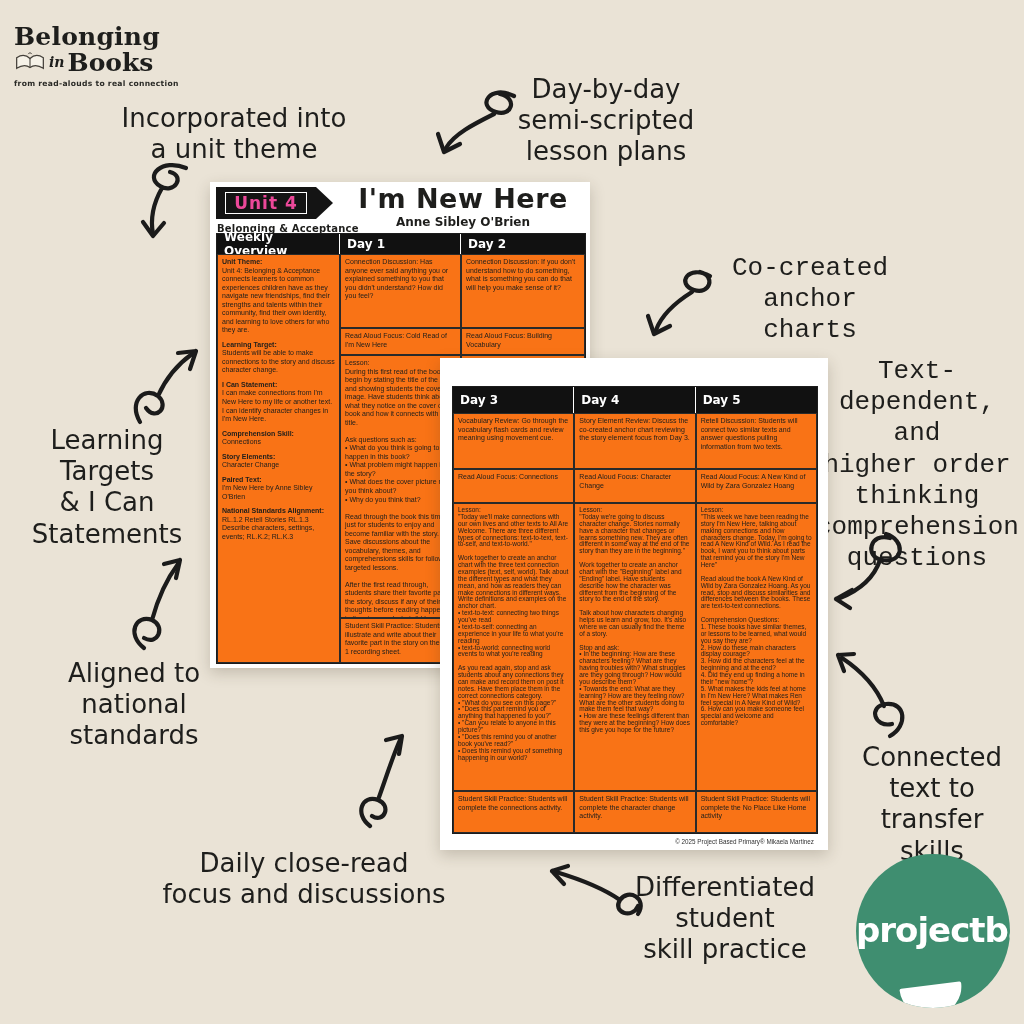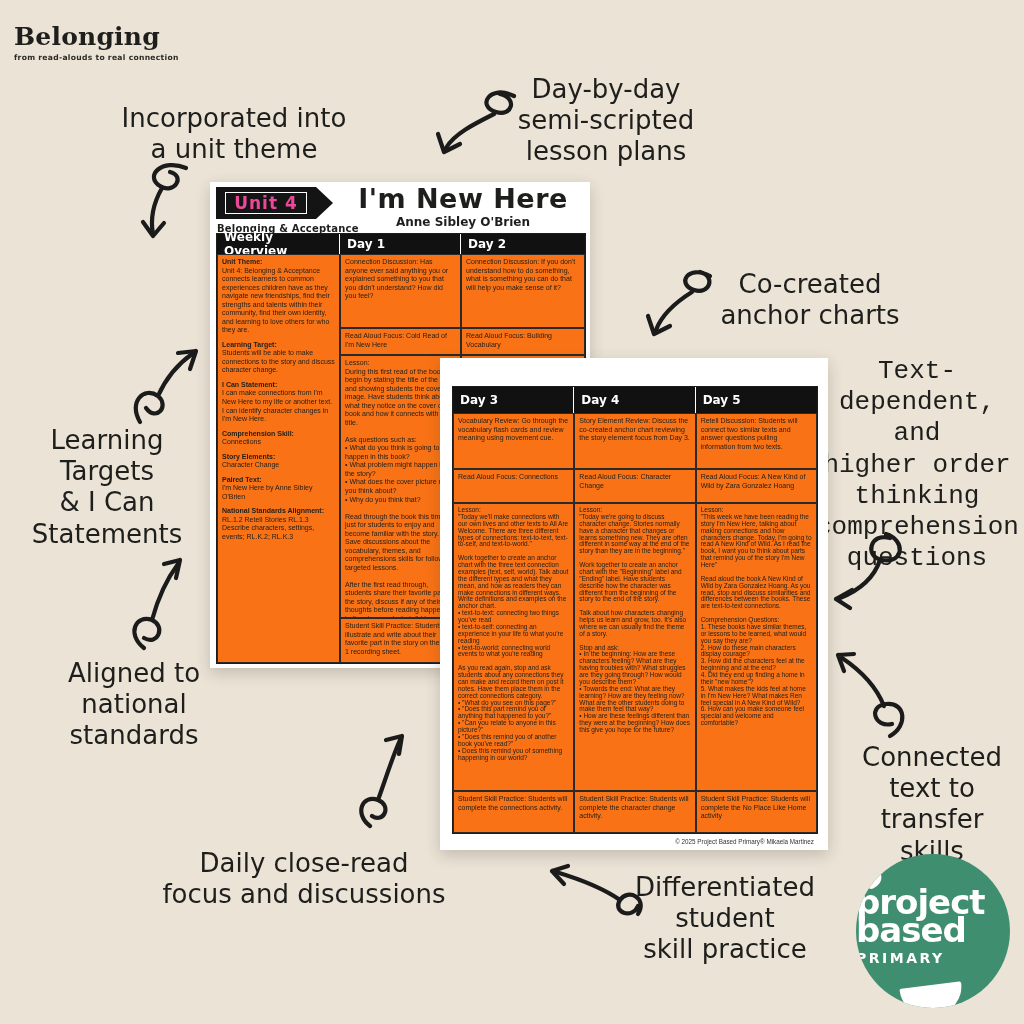--- a/index.html
+++ b/index.html
@@ -38,50 +38,59 @@
   .t1 .th{font-size:12px;}
   .t2 .th{font-size:12px;}
   .th:nth-child(3){border-right:none;}
   .cell{border:0.8px solid #2a2a2a;padding:3px 4px;font-size:7px;line-height:1.22;overflow:hidden;font-family:"Liberation Sans",sans-serif;}
   .cell.lesson{white-space:pre-line;}
   .t2 .cell.lesson{font-size:6.5px;line-height:1.06;}
   .ov-sec{margin-bottom:6px;}
   .ov-label{font-weight:bold;}
   .doc2-footer{position:absolute;right:14px;bottom:5px;font-size:6.3px;color:#333;font-family:"Liberation Sans",sans-serif;}
   
-  .badge{position:absolute;left:856px;top:854px;width:154px;height:154px;border-radius:50%;background:#3F8E70;overflow:hidden;display:flex;flex-direction:column;z-index:4;}
+  .badge{position:absolute;left:856px;top:854px;width:154px;height:154px;border-radius:50%;background:#3F8E70;overflow:hidden;display:flex;flex-direction:row;align-items:center;z-index:4;}
   .badge-leaf{margin-top:14px;width:30px;height:21px;}
   .badge-word{color:#fff;font-weight:bold;font-size:34px;line-height:0.82;letter-spacing:-1px;}
   .badge-primary{color:#fff;font-weight:bold;font-size:14px;letter-spacing:2.5px;margin-top:5px;}
   .badge-bowl{position:absolute;bottom:-7px;left:45px;width:62px;height:30px;background:#fff;border-radius:4px 4px 60px 60px;transform:rotate(-7deg);}
 </style>
 </head>
 <body>
 
 <div class="brand">
   <div class="brand-line1">Belonging</div>
+  <div class="brand-line2">
+    <svg class="brand-book" viewBox="0 0 36 26">
+      <path d="M3 19 C9 15 14 15 18 18 C22 15 27 15 33 19 L33 7 C27 3 22 4 18 8 C14 4 9 3 3 7 Z" fill="#f6f2e8" stroke="#44403a" stroke-width="1.4"></path>
+      <path d="M18 8 L18 18" stroke="#44403a" stroke-width="1.2"></path>
+      <path d="M16 3 C17 1 19 1 20 3" fill="none" stroke="#44403a" stroke-width="1"></path>
+    </svg>
+    <span class="brand-in">in</span>
+    <span class="brand-books">Books</span>
+  </div>
   <div class="brand-tagline">from read-alouds to real connection</div>
 </div>
 
 <div class="ann" style="left:118px;top:103px;width:232px;">Incorporated into
 a unit theme</div>
 <svg class="ann-arrow" style="left:132px;top:162px;" width="60" height="82" viewBox="0 0 60 82">
   <path d="M54 6 C30 -4 12 14 28 24 C42 33 54 14 38 10 M30 26 C22 40 18 56 21 72"></path>
   <path d="M21 74 L11 60 M21 74 L32 61"></path>
 </svg>
 
 <div class="ann" style="left:508px;top:74px;width:196px;">Day-by-day
 semi-scripted
 lesson plans</div>
 <svg class="ann-arrow" style="left:424px;top:82px;" width="96" height="82" viewBox="0 0 96 82">
   <path d="M90 14 C66 2 52 24 72 30 C88 35 94 16 76 12 M70 32 C50 42 30 52 22 66"></path>
   <path d="M20 70 L14 52 M20 70 L36 62"></path>
 </svg>
 
-<div class="ann" style="left:712px;top:269px;width:196px;">Co-created
+<div class="ann" style="left:712px;top:253px;width:196px;font-family:Liberation Mono, monospace;">Co-created
 anchor charts</div>
 <svg class="ann-arrow" style="left:638px;top:262px;" width="78" height="84" viewBox="0 0 78 84">
   <path d="M72 14 C50 2 38 22 56 28 C72 33 78 14 62 10 M54 30 C38 40 24 52 18 68"></path>
   <path d="M16 72 L10 54 M16 72 L32 64"></path>
 </svg>
 
 <div class="ann" style="left:816px;top:356px;width:202px;font-family:Liberation Mono, monospace;">Text-
 dependent, and
 higher order
 thinking

